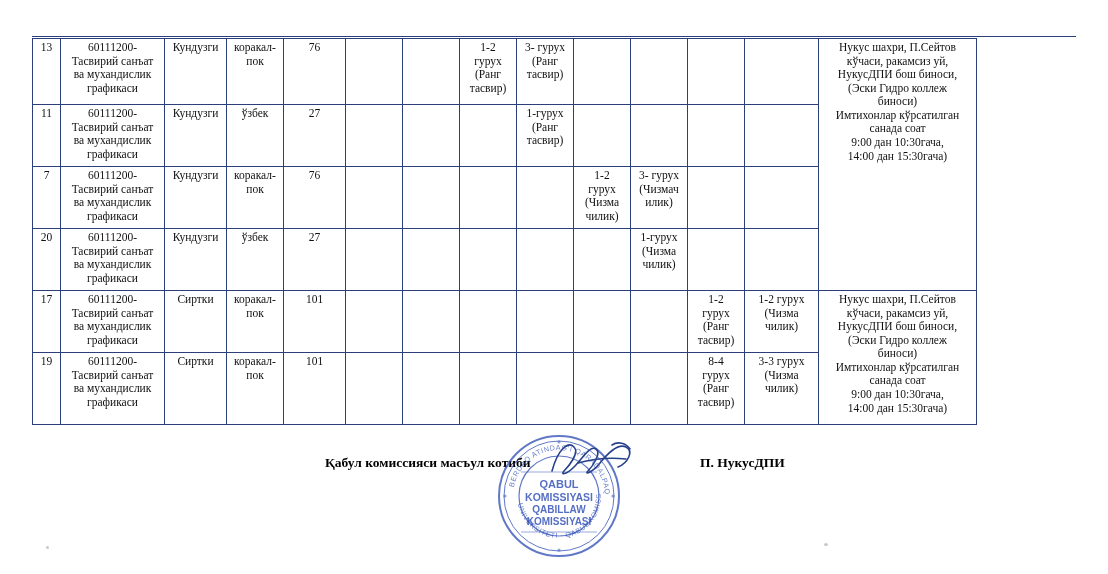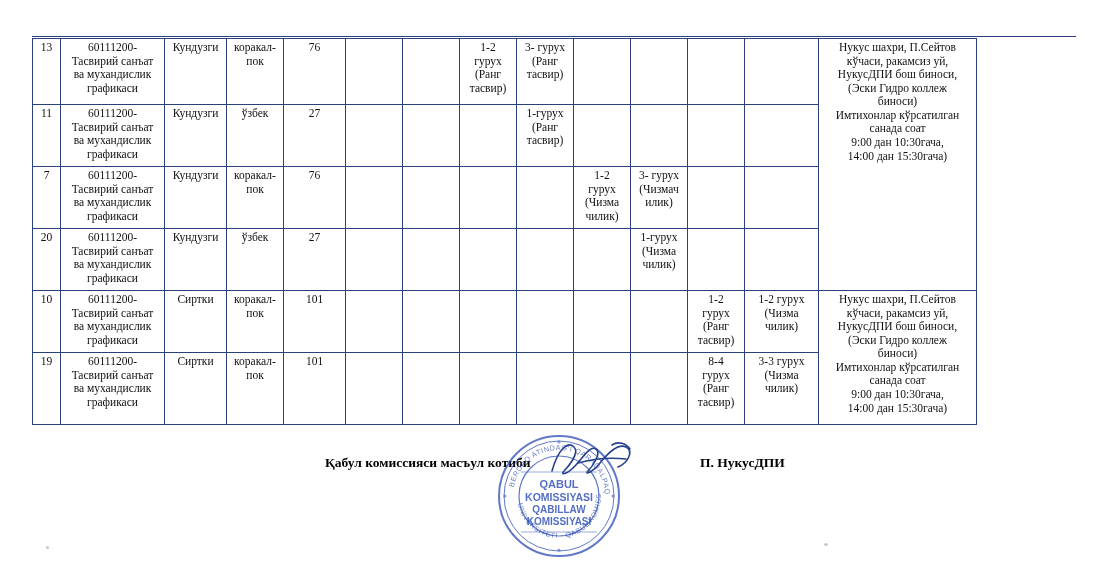--- a/index.html
+++ b/index.html
@@ -225,21 +225,21 @@
         <td style="white-space:pre-line"></td>
         <td style="white-space:pre-line"></td>
         <td style="white-space:pre-line">1-гурух
 (Чизма
 чилик)</td>
         <td style="white-space:pre-line"></td>
         <td style="white-space:pre-line"></td>
       </tr>
 
       <tr style="height:62px">
-        <td class="num">10</td>
+        <td class="num">17</td>
         <td style="white-space:pre-line">60111200-
 Тасвирий санъат
 ва мухандислик
 графикаси</td>
         <td>Сиртки</td>
         <td style="white-space:pre-line">коракал-
 пок</td>
         <td>101</td>
         <td style="white-space:pre-line"></td>
         <td style="white-space:pre-line"></td>

